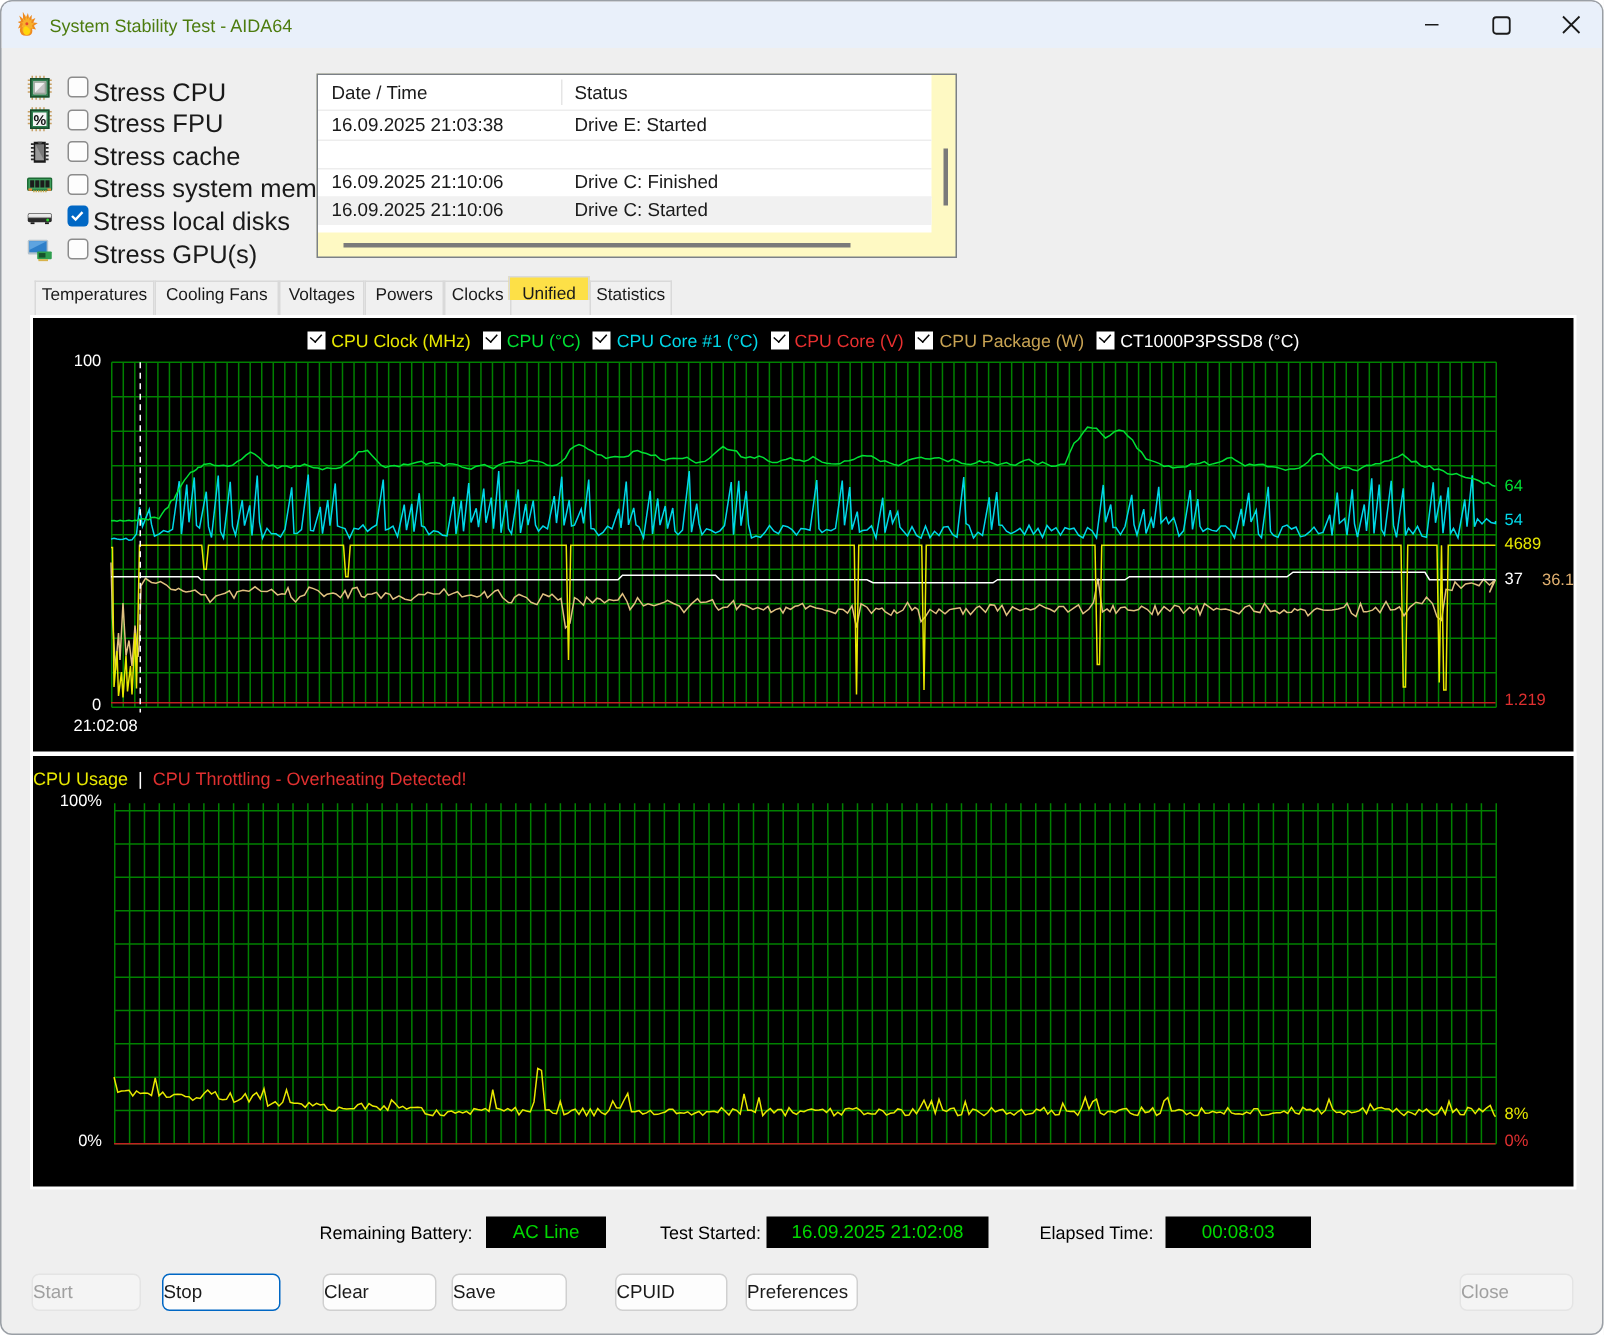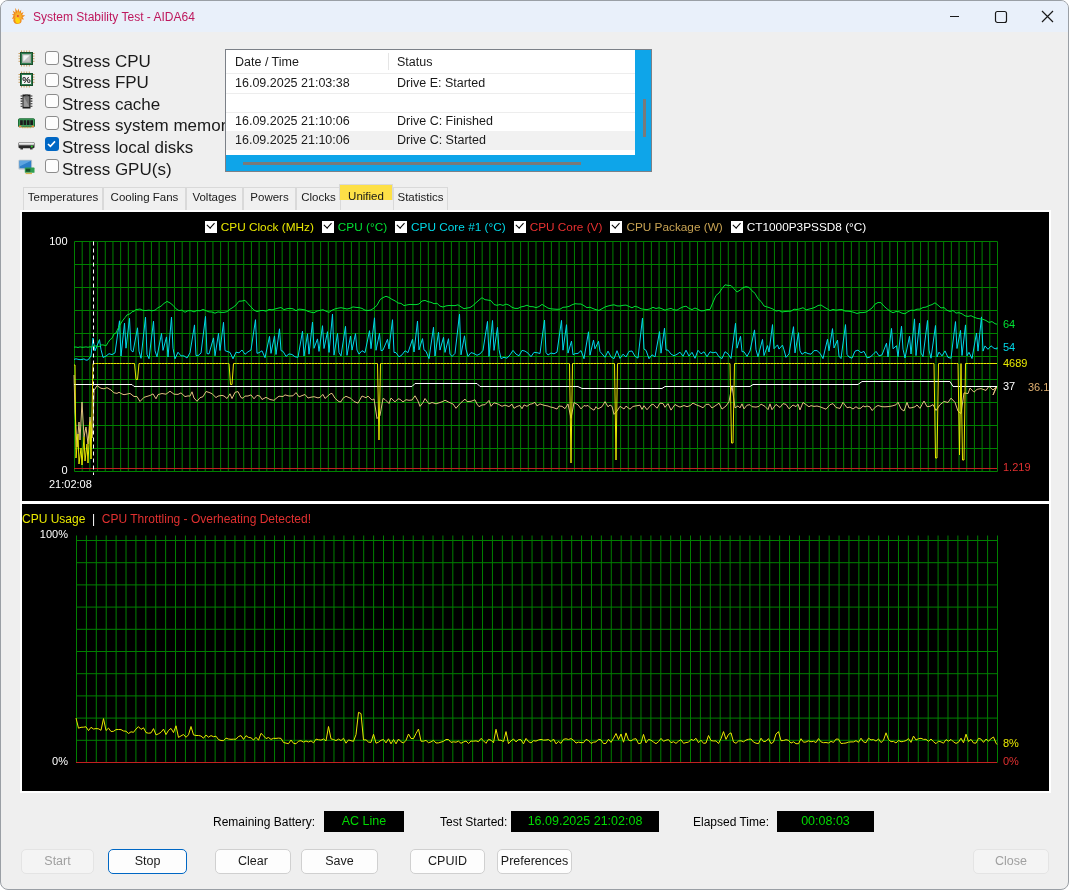--- a/index.html
+++ b/index.html
@@ -1,26 +1,26 @@
 <!DOCTYPE html>
 <html><head><meta charset="utf-8"><style>
 *{margin:0;padding:0;box-sizing:border-box}
 html,body{width:1069px;height:890px;background:#fff;font-family:"Liberation Sans",sans-serif;overflow:hidden}
 #win{position:absolute;left:0;top:0;width:1069px;height:890px;background:#efefef;border:1px solid #9a9fa5;border-radius:8px;overflow:hidden}
 #titlebar{position:absolute;left:0;top:0;width:100%;height:31px;background:#e9f0fa}
-#title{position:absolute;left:32px;top:9px;font-size:12px;color:#be185d}
+#title{position:absolute;left:32px;top:9px;font-size:12px;color:#4d7c0f}
 svg{display:block}
 
 .srow{position:absolute;left:17px;height:17px}
 .sicon{position:absolute;left:0;top:0;width:17px;height:17px}
 .cb{position:absolute;left:27px;top:1.5px;width:14px;height:14px;border:1px solid #8c8c8c;border-radius:3px;background:#fdfdfd}
 .cbc{border:none;background:#0067c4}
 .slbl{position:absolute;left:44px;top:2px;font-size:17px;color:#1a1a1a;white-space:nowrap}
 
-#lv{position:absolute;left:224px;top:48px;width:427px;height:123px;background:#0ea5e9;border:1px solid #7b8087}
+#lv{position:absolute;left:210px;top:48px;width:427px;height:123px;background:#fef9c3;border:1px solid #7b8087}
 #lvwhite{position:absolute;left:0px;top:0px;width:409px;height:105px;background:#fff}
 .lvrow{position:absolute;left:0;width:409px;height:19px;font-size:12.5px;color:#1a1a1a}
 .lvc1{position:absolute;left:9px;top:2.2px;white-space:nowrap}
 .lvc2{position:absolute;left:171px;top:2.2px;white-space:nowrap}
 .lvsep{position:absolute;left:0;width:409px;height:1px;background:#ededed}
 
 .tab{position:absolute;top:186px;height:23px;background:#f0f0f0;border:1px solid #d9d9d9;border-bottom:none;font-size:11.5px;color:#1a1a1a;text-align:center}
 .tab span{position:relative;top:3px}
 #tabsel{position:absolute;top:183px;height:16px;background:#fde047;border:1px solid #d9d9d9;border-bottom:none;font-size:11.5px;color:#1a1a1a;text-align:center;z-index:3}
 #tabsel span{position:relative;top:5px}
@@ -33,21 +33,21 @@
 #b2{width:1027px;height:287px}
 .leg{position:absolute;left:0;top:8px;width:100%;display:flex;justify-content:center;gap:8px;font-size:11.8px}
 .leg .it{display:flex;align-items:center;gap:4px;white-space:nowrap}
 .lcb{width:12px;height:12px;background:#fff;display:inline-block;position:relative}
 .lcb:after{content:"";position:absolute;left:2px;top:1px;width:6px;height:3.5px;border-left:1.6px solid #000;border-bottom:1.6px solid #000;transform:rotate(-48deg)}
 .clab{position:absolute;font-size:11px;white-space:nowrap}
 
 .binfo{position:absolute;font-size:12px;color:#000;white-space:nowrap}
 .bbox{position:absolute;top:810px;height:21px;background:#000;color:#00d800;font-size:12.5px;text-align:center;line-height:21px}
 
-.btn{position:absolute;top:848px;height:25px;background:#fdfdfd;border:1px solid #d0d0d0;border-radius:5px;font-size:12.5px;color:#1a1a1a;text-align:center;line-height:23px}
+.btn{position:absolute;top:848px;height:25px;background:#fdfdfd;border:1px solid #d0d0d0;border-radius:5px;font-size:12.5px;color:#1a1a1a;line-height:23px}
 .btn.dis{background:#f4f4f4;border-color:#e4e4e4;color:#a0a0a0}
 .btn.def{border:1.5px solid #0067c4;line-height:22px}
 </style></head><body>
 <div id="win">
 <div id="titlebar">
   <svg id="flame" style="position:absolute;left:10px;top:6px" width="15" height="18" viewBox="0 0 15 18">
     <path fill="#ee8a1f" d="M3.4 16 Q1.6 14 2.6 11.4 L1 12 L2.6 8.6 L0.8 7.6 L3 7 L1.8 3.4 L4.4 5.6 L4.2 0.8 L6.4 4.6 L7.6 1.6 L8.4 5 L10.2 2.8 L10 6.2 L12.6 5 L11.2 8 L14.2 8.4 L11.6 10.2 L13 12.6 L10.4 12.2 Q11.2 15.6 8.6 16.6 Q5.2 17.4 3.4 16 Z"></path>
     <path fill="#f8b02c" d="M4.4 14.6 Q3.4 13 4.2 11 L3.2 11.3 L4.3 8.8 L2.9 8 L4.6 7.6 L4.2 5 L5.8 6.6 L6.2 3 L7.4 5.8 L8.4 4 L8.8 6.6 L10.4 5.6 L9.8 8.2 L12 8.6 L10.2 10 L11.2 12.2 L9.4 11.9 Q10 15 8 15.8 Q5.8 16.4 4.4 14.6 Z"></path>
     <path fill="#ffd60a" d="M4.6 12.2 Q5.2 9.6 7.2 11 Q9.4 12.6 9 14.4 Q8.6 16.4 6.6 16.4 Q4.2 16.2 4.6 12.2 Z"></path>
     <circle cx="6.9" cy="8.9" r="1" fill="#e8452c"></circle>

